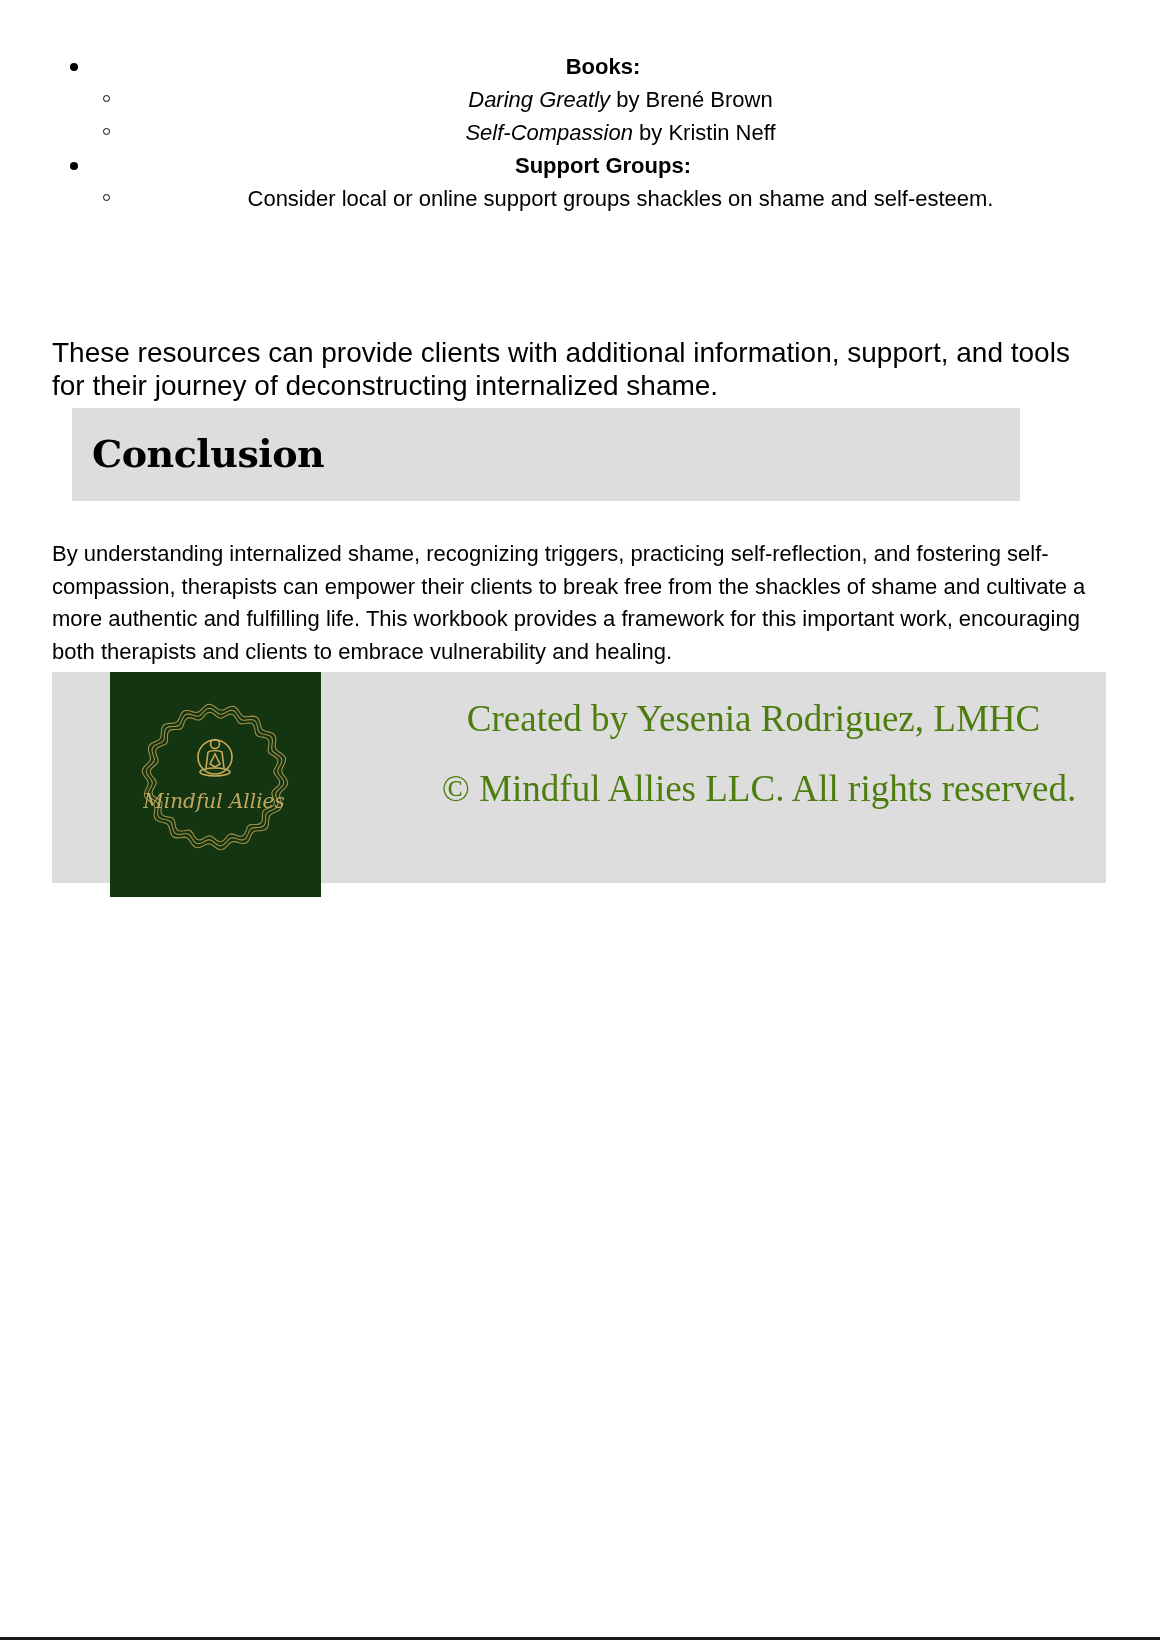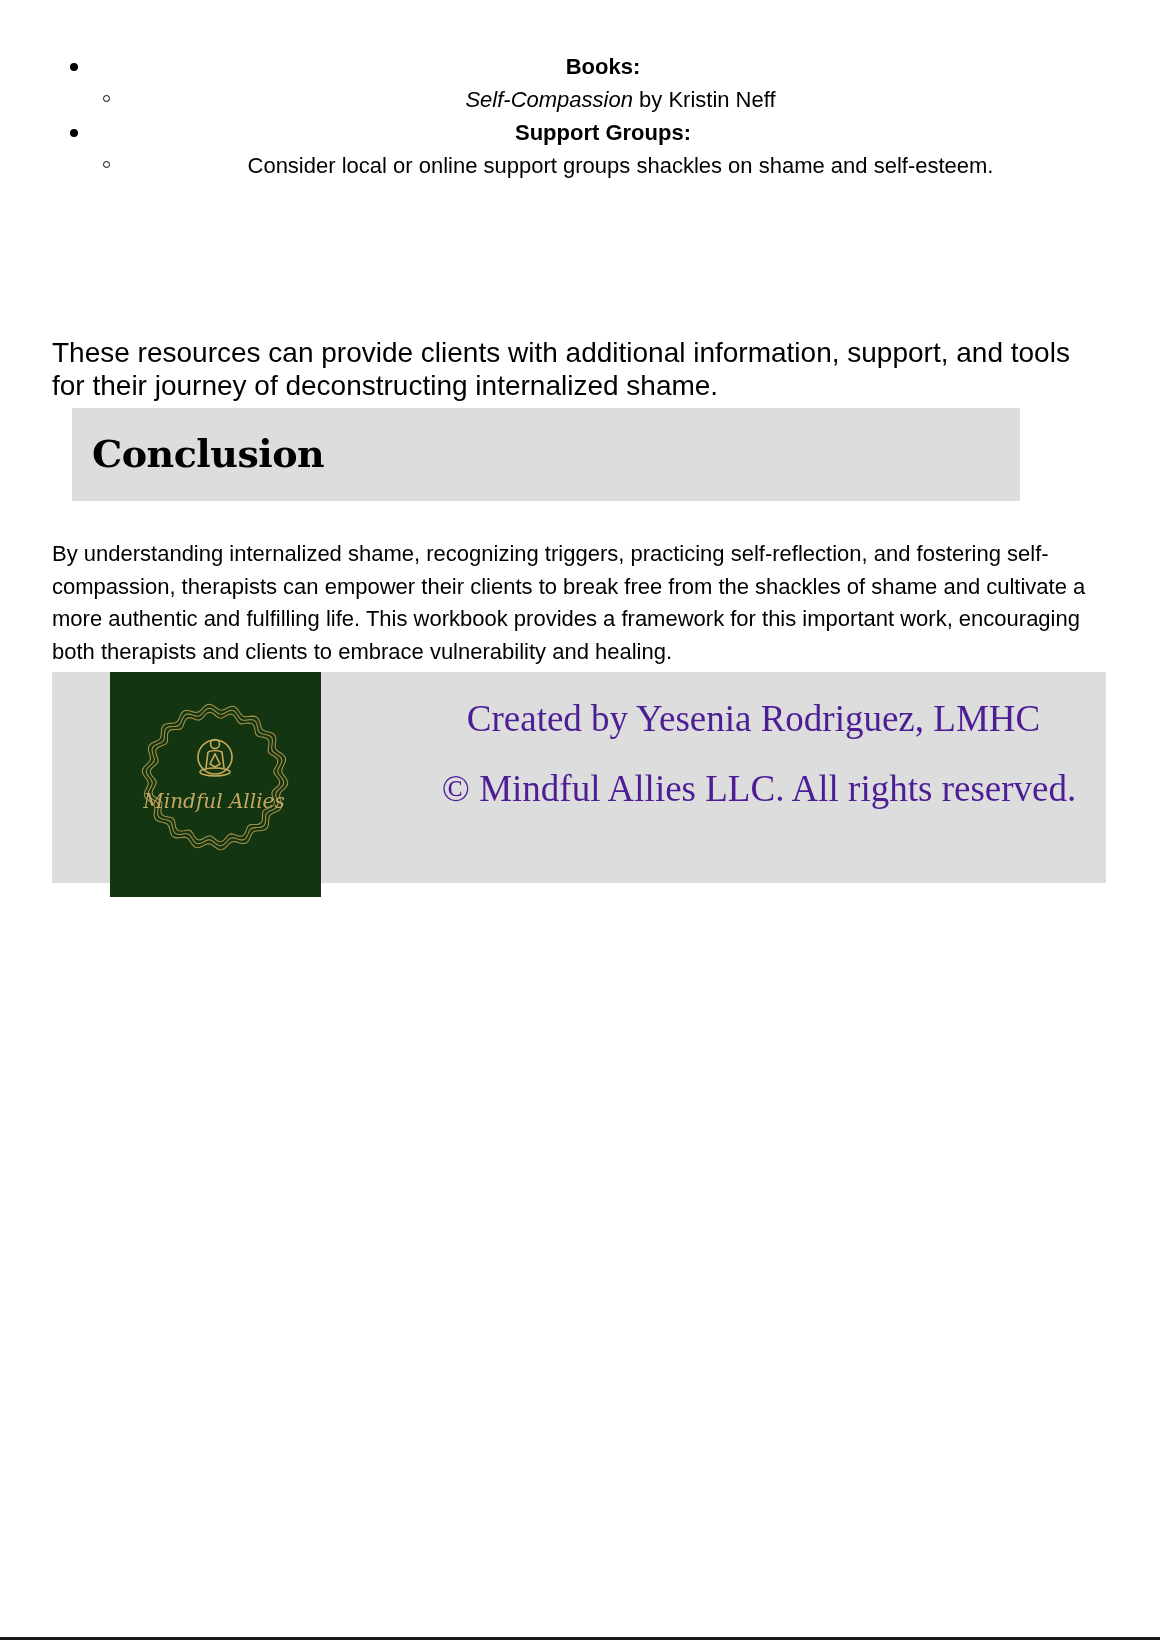--- a/index.html
+++ b/index.html
@@ -127,21 +127,21 @@
       background: #143512;
     }
     .footer-text {
       position: absolute;
       left: 269px;
       top: 0;
       width: 785px;
       height: 211px;
       font-family: "Liberation Serif", serif;
       text-align: center;
-      color: #4c1d95;
+      color: #4d7c0f;
     }
     .footer-credit {
       position: absolute;
       top: 24px;
       left: 80px;
       right: 0;
       font-size: 37px;
       line-height: 46px;
     }
     .footer-copyright {
@@ -164,20 +164,24 @@
 </head>
 <body>
 
 <div class="page">
 
   <ul class="top-list">
     <li>
       <span class="bullet-disc"></span>
       <span class="cat-label">Books:</span>
       <ul class="sub-list">
+        <li>
+          <span class="bullet-circle"></span>
+          <span class="italic">Daring Greatly</span><span> by Brené Brown</span>
+        </li>
         <li>
           <span class="bullet-circle"></span>
           <span class="italic">Self-Compassion</span><span> by Kristin Neff</span>
         </li>
       </ul>
     </li>
     <li>
       <span class="bullet-disc"></span>
       <span class="cat-label">Support Groups:</span>
       <ul class="sub-list">

